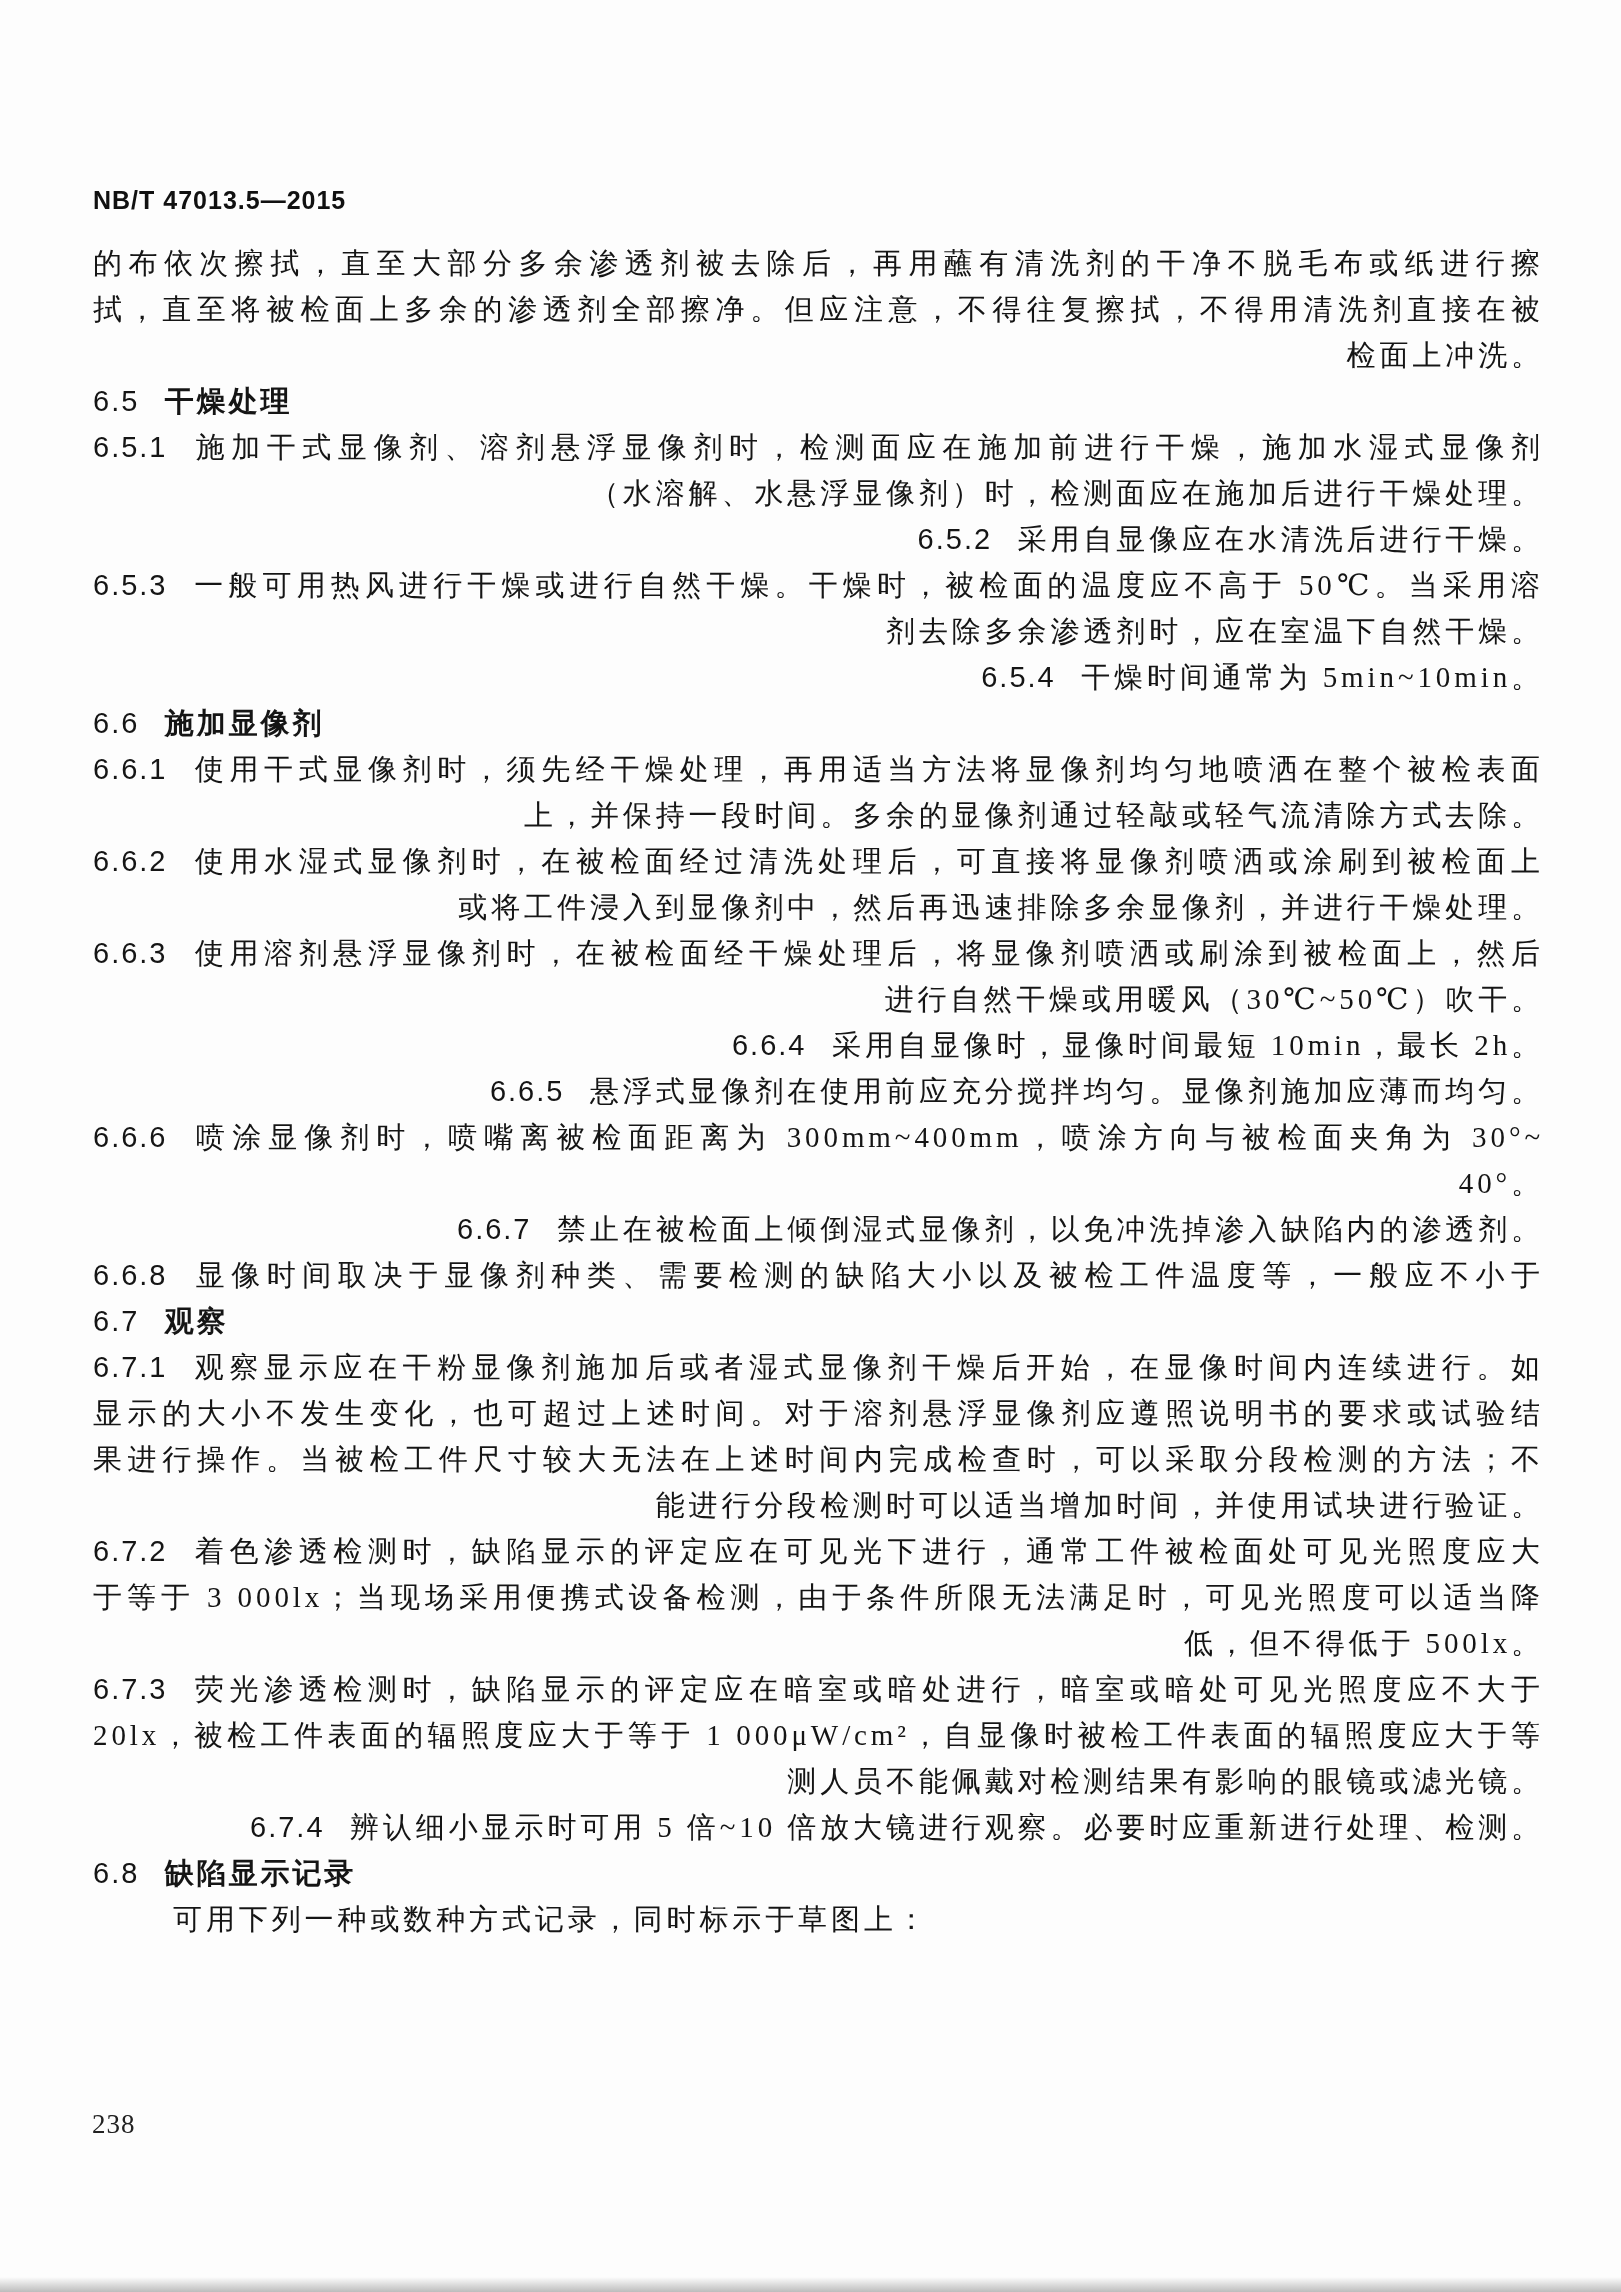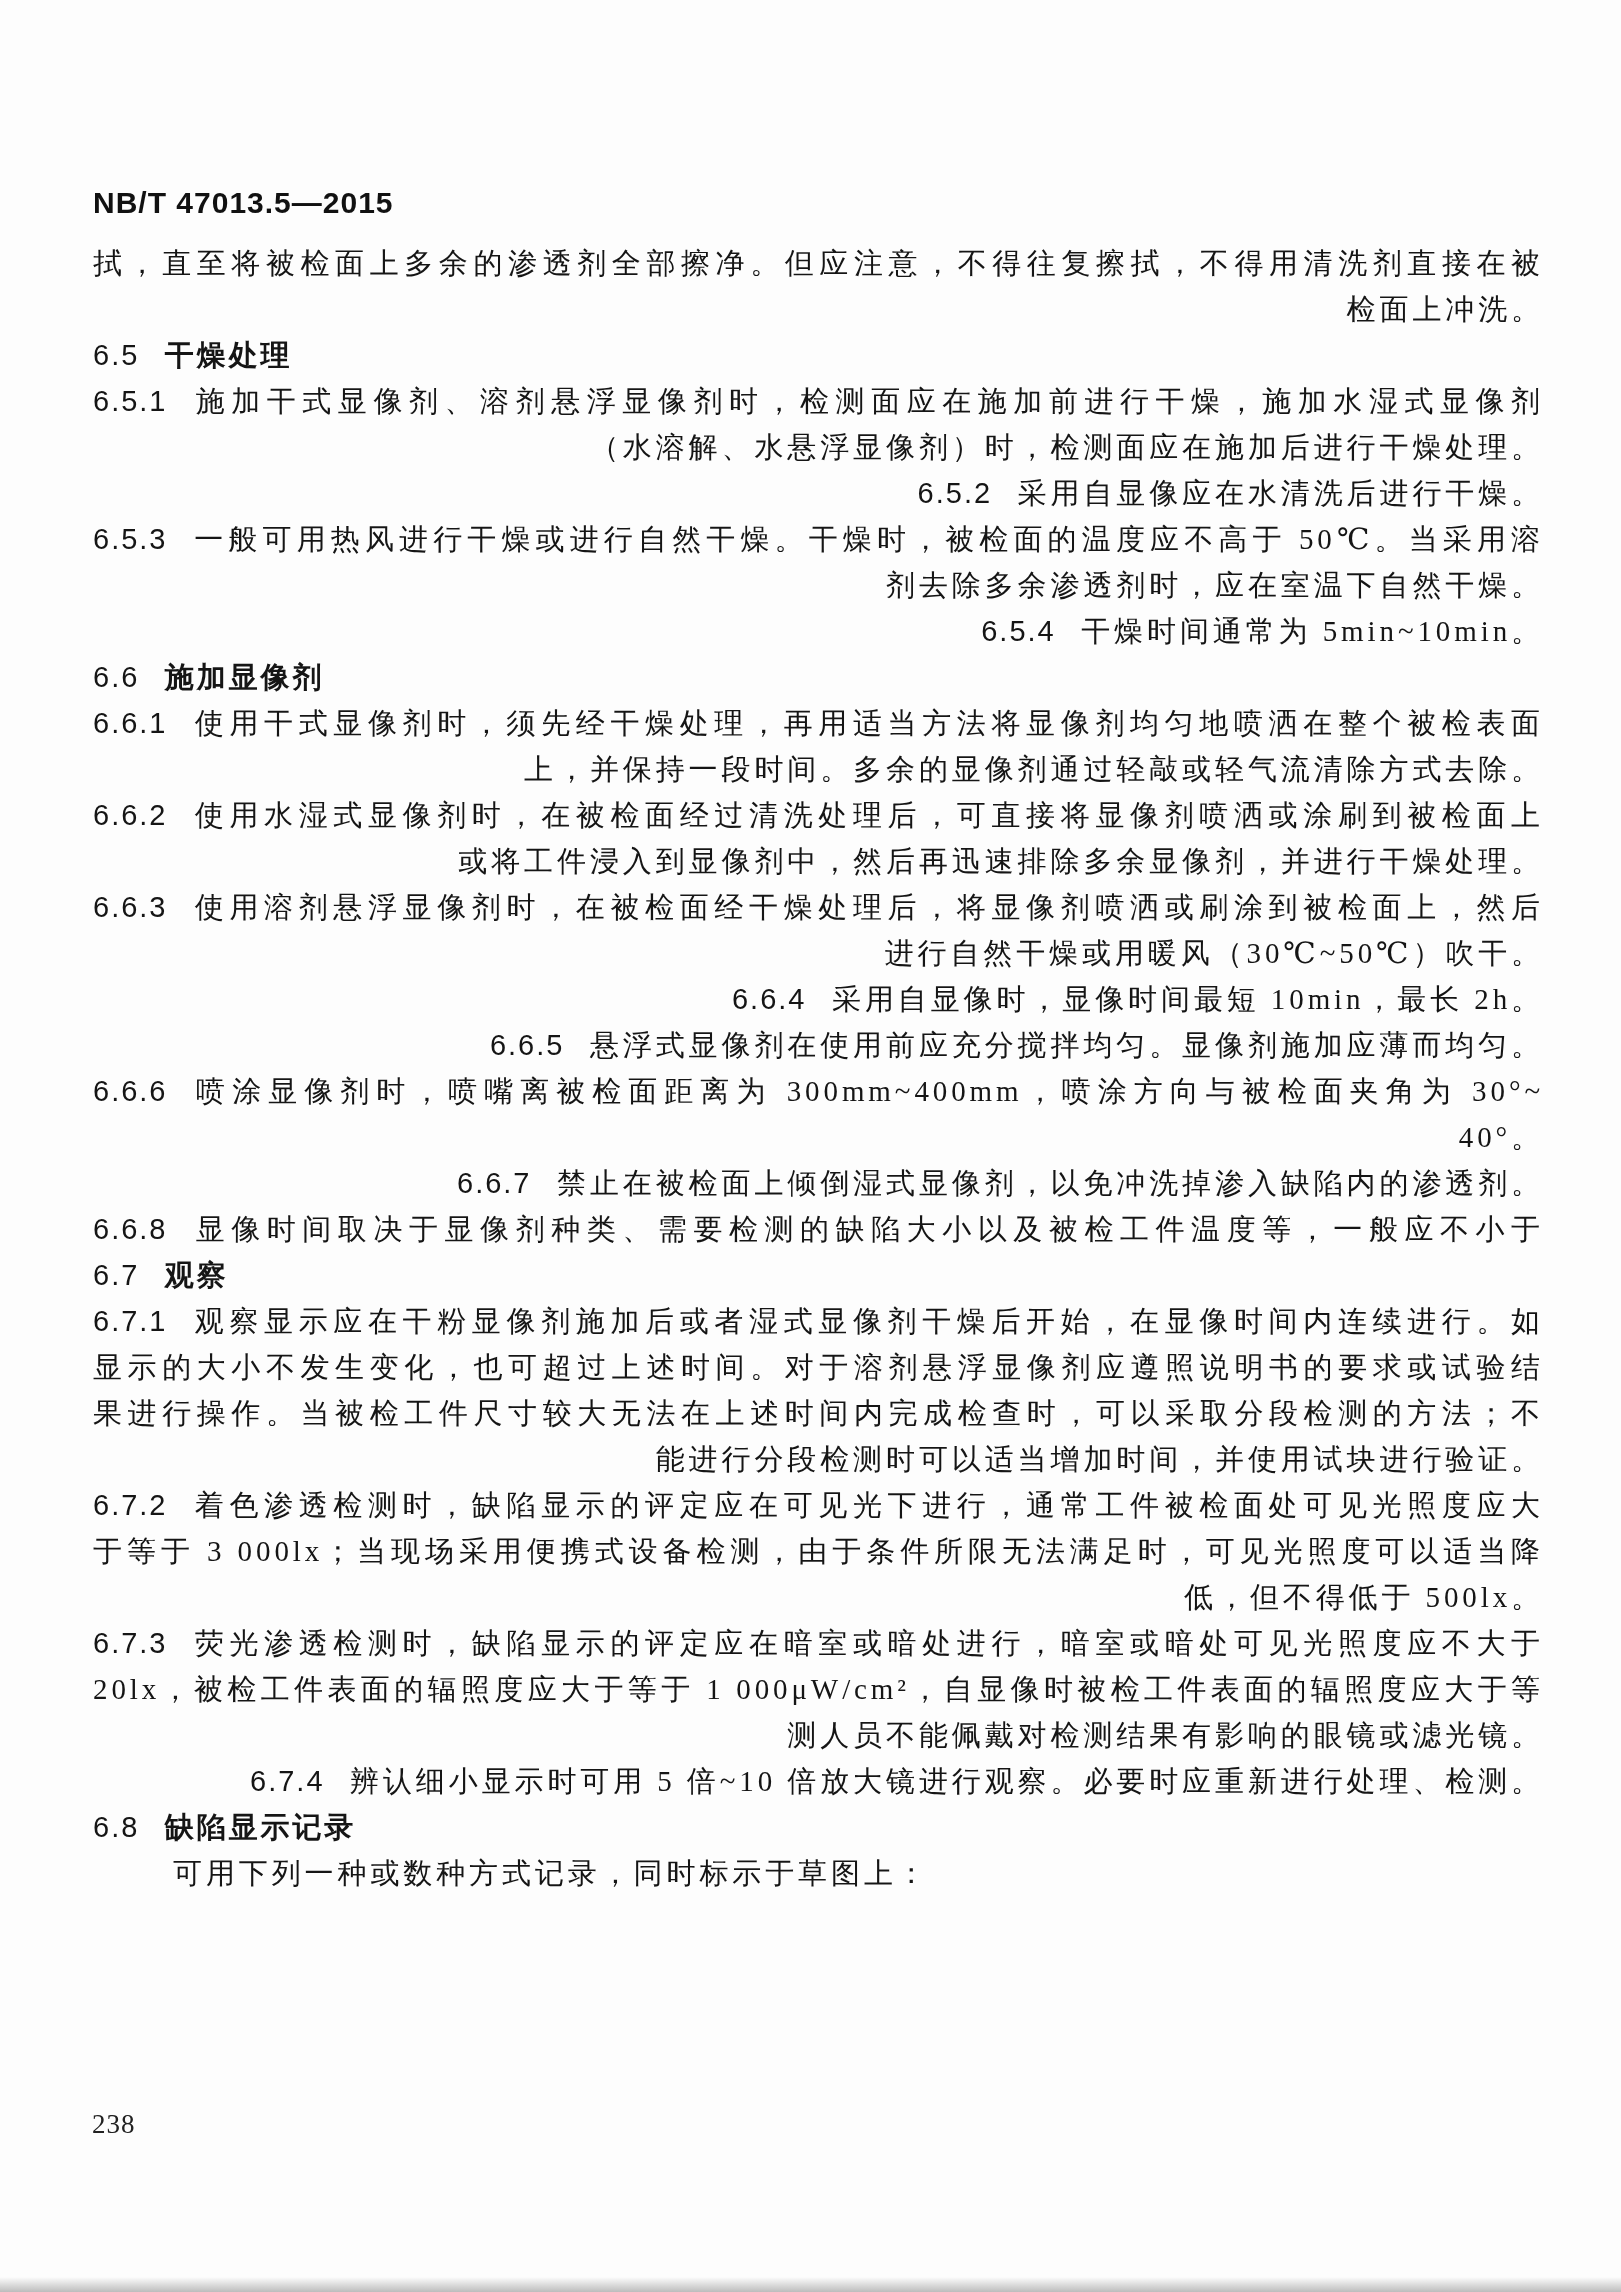--- a/index.html
+++ b/index.html
@@ -11,21 +11,21 @@
     font-family: "Liberation Serif", "DejaVu Serif", serif;
     color: #161616;
     overflow: hidden;
   }
   .page-header {
     position: absolute;
     left: 93px;
     top: 186px;
     font-family: "Liberation Sans", "DejaVu Sans", sans-serif;
     font-weight: bold;
-    font-size: 30px;
+    font-size: 25px;
     letter-spacing: 1px;
     color: #111;
   }
   .page-body {
     position: absolute;
     left: 93px;
     top: 240px;
     width: 1451px;
   }
   .line {
@@ -67,20 +67,21 @@
     height: 15.7px;
     background: linear-gradient(to bottom, rgba(255,255,255,0), #b8b8b8);
   }
 </style>
 </head>
 <body>
 
 <div class="page-header">NB/T 47013.5—2015</div>
 
 <div class="page-body">
+    <div class="line j"><span>的布依次擦拭，直至大部分多余渗透剂被去除后，再用蘸有清洗剂的干净不脱毛布或纸进行擦</span></div>
     <div class="line j"><span>拭，直至将被检面上多余的渗透剂全部擦净。但应注意，不得往复擦拭，不得用清洗剂直接在被</span></div>
     <div class="line l"><span>检面上冲洗。</span></div>
     <div class="line h"><span class="num">6.5</span><span>干燥处理</span></div>
     <div class="line j"><span class="num">6.5.1</span><span>施加干式显像剂、溶剂悬浮显像剂时，检测面应在施加前进行干燥，施加水湿式显像剂</span></div>
     <div class="line l"><span>（水溶解、水悬浮显像剂）时，检测面应在施加后进行干燥处理。</span></div>
     <div class="line l"><span class="num">6.5.2</span><span>采用自显像应在水清洗后进行干燥。</span></div>
     <div class="line j"><span class="num">6.5.3</span><span>一般可用热风进行干燥或进行自然干燥。干燥时，被检面的温度应不高于 50℃。当采用溶</span></div>
     <div class="line l"><span>剂去除多余渗透剂时，应在室温下自然干燥。</span></div>
     <div class="line l"><span class="num">6.5.4</span><span>干燥时间通常为 5min~10min。</span></div>
     <div class="line h"><span class="num">6.6</span><span>施加显像剂</span></div>

